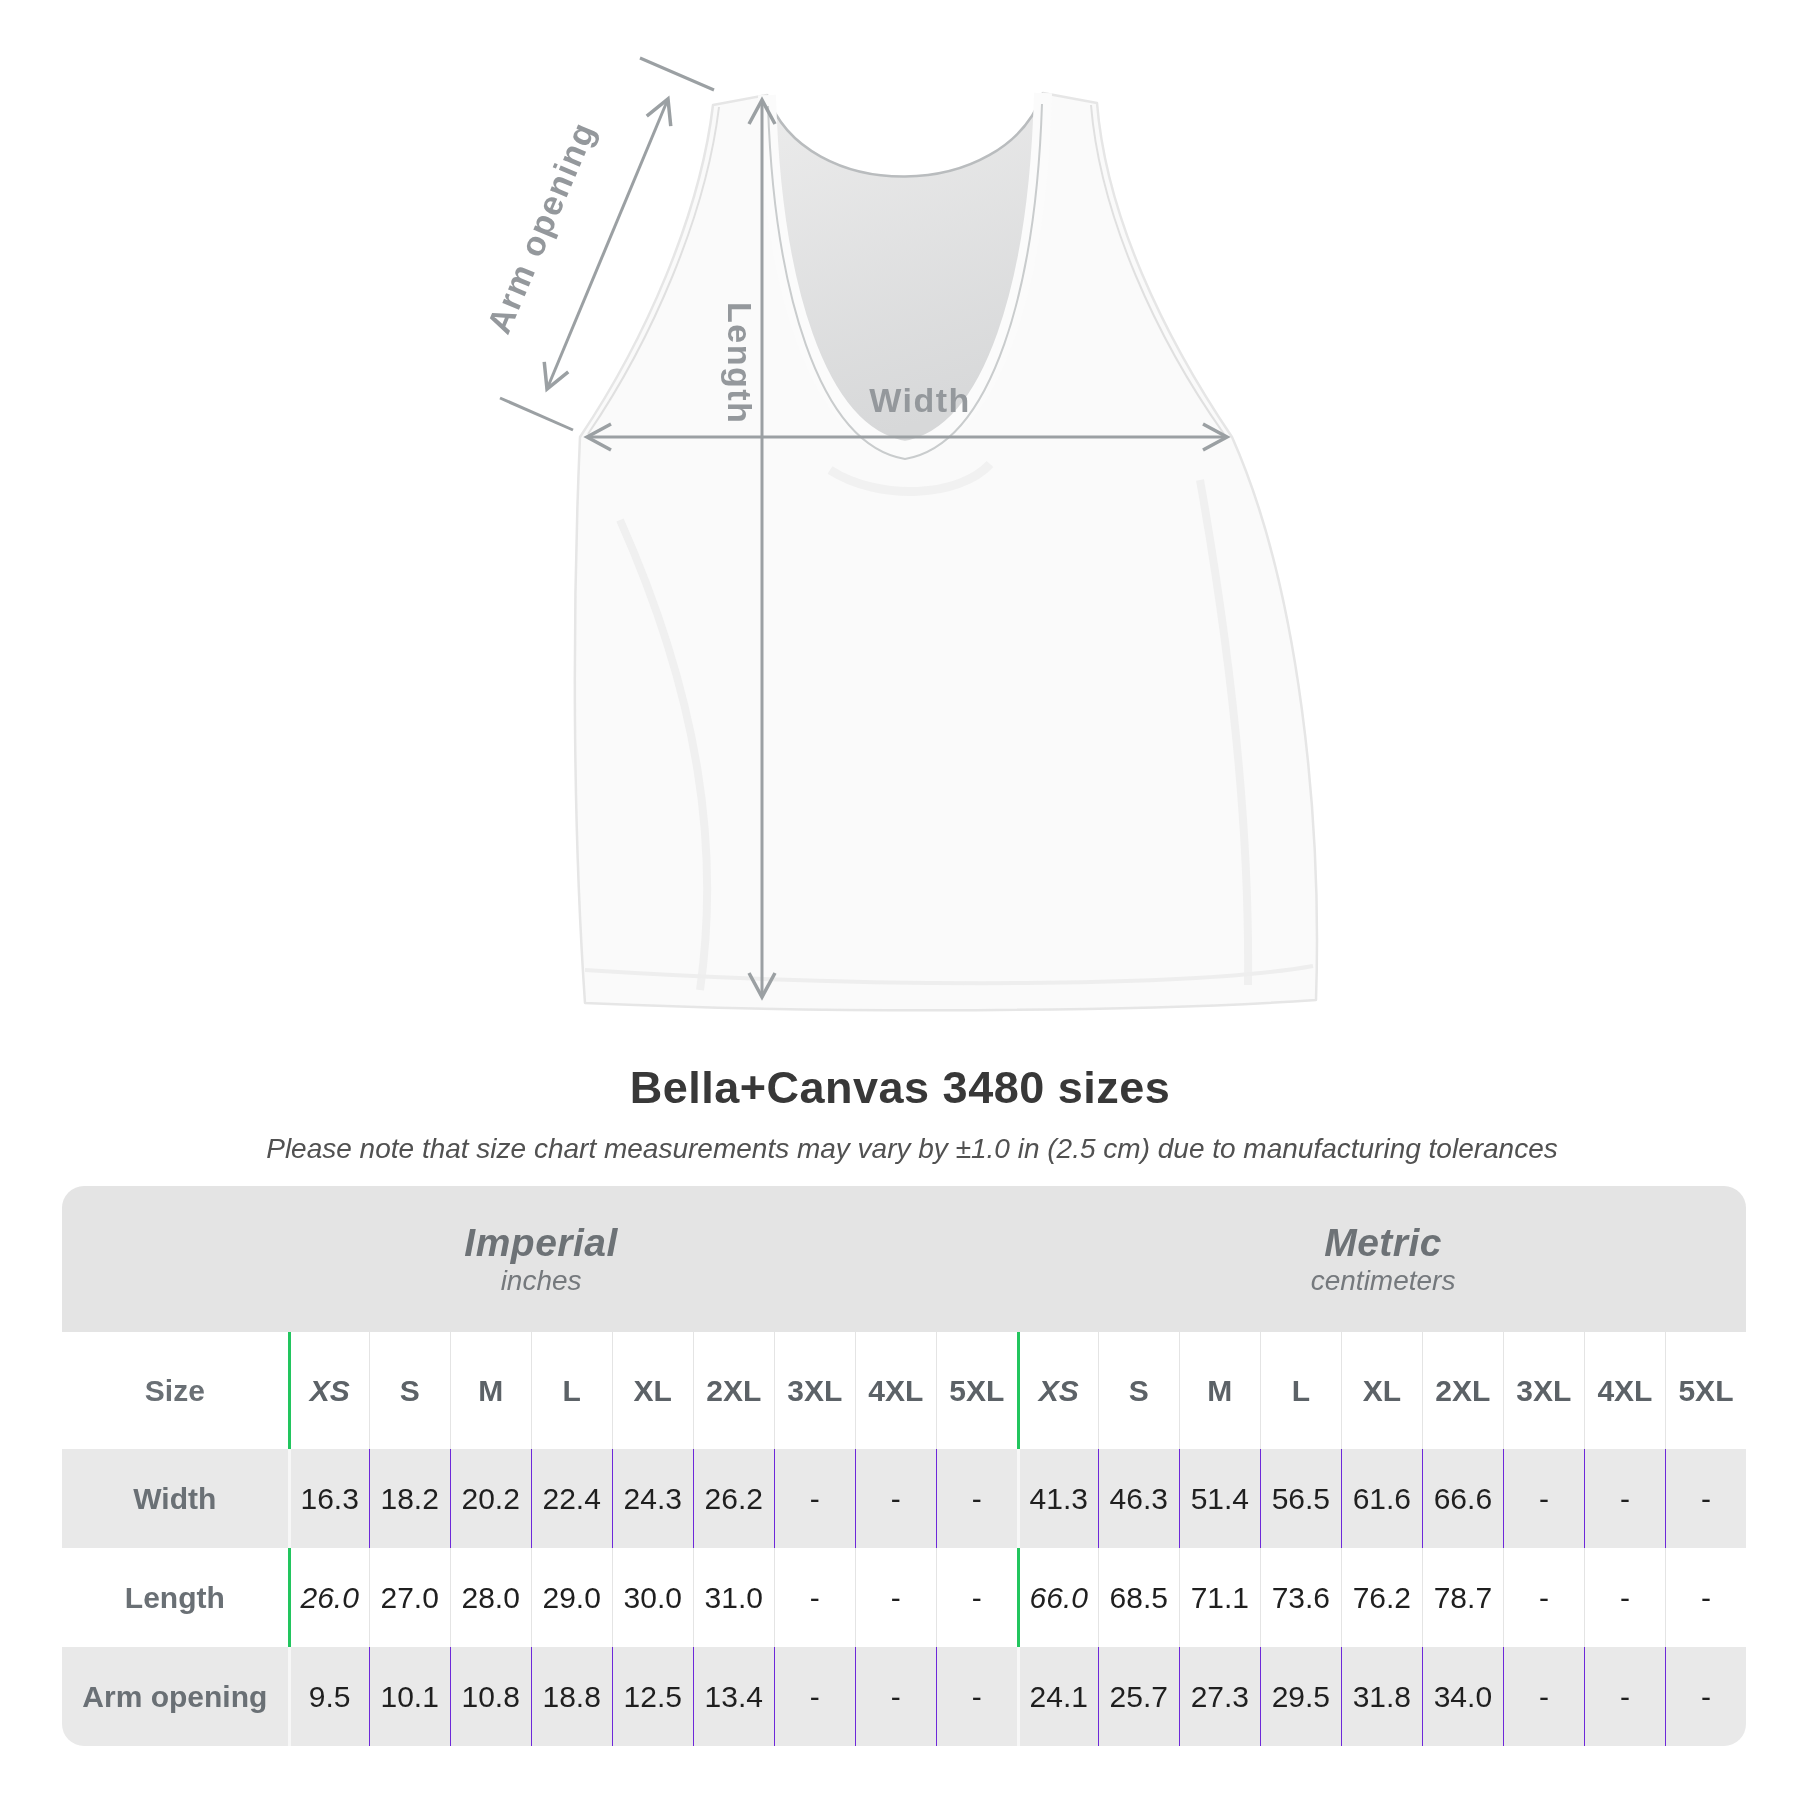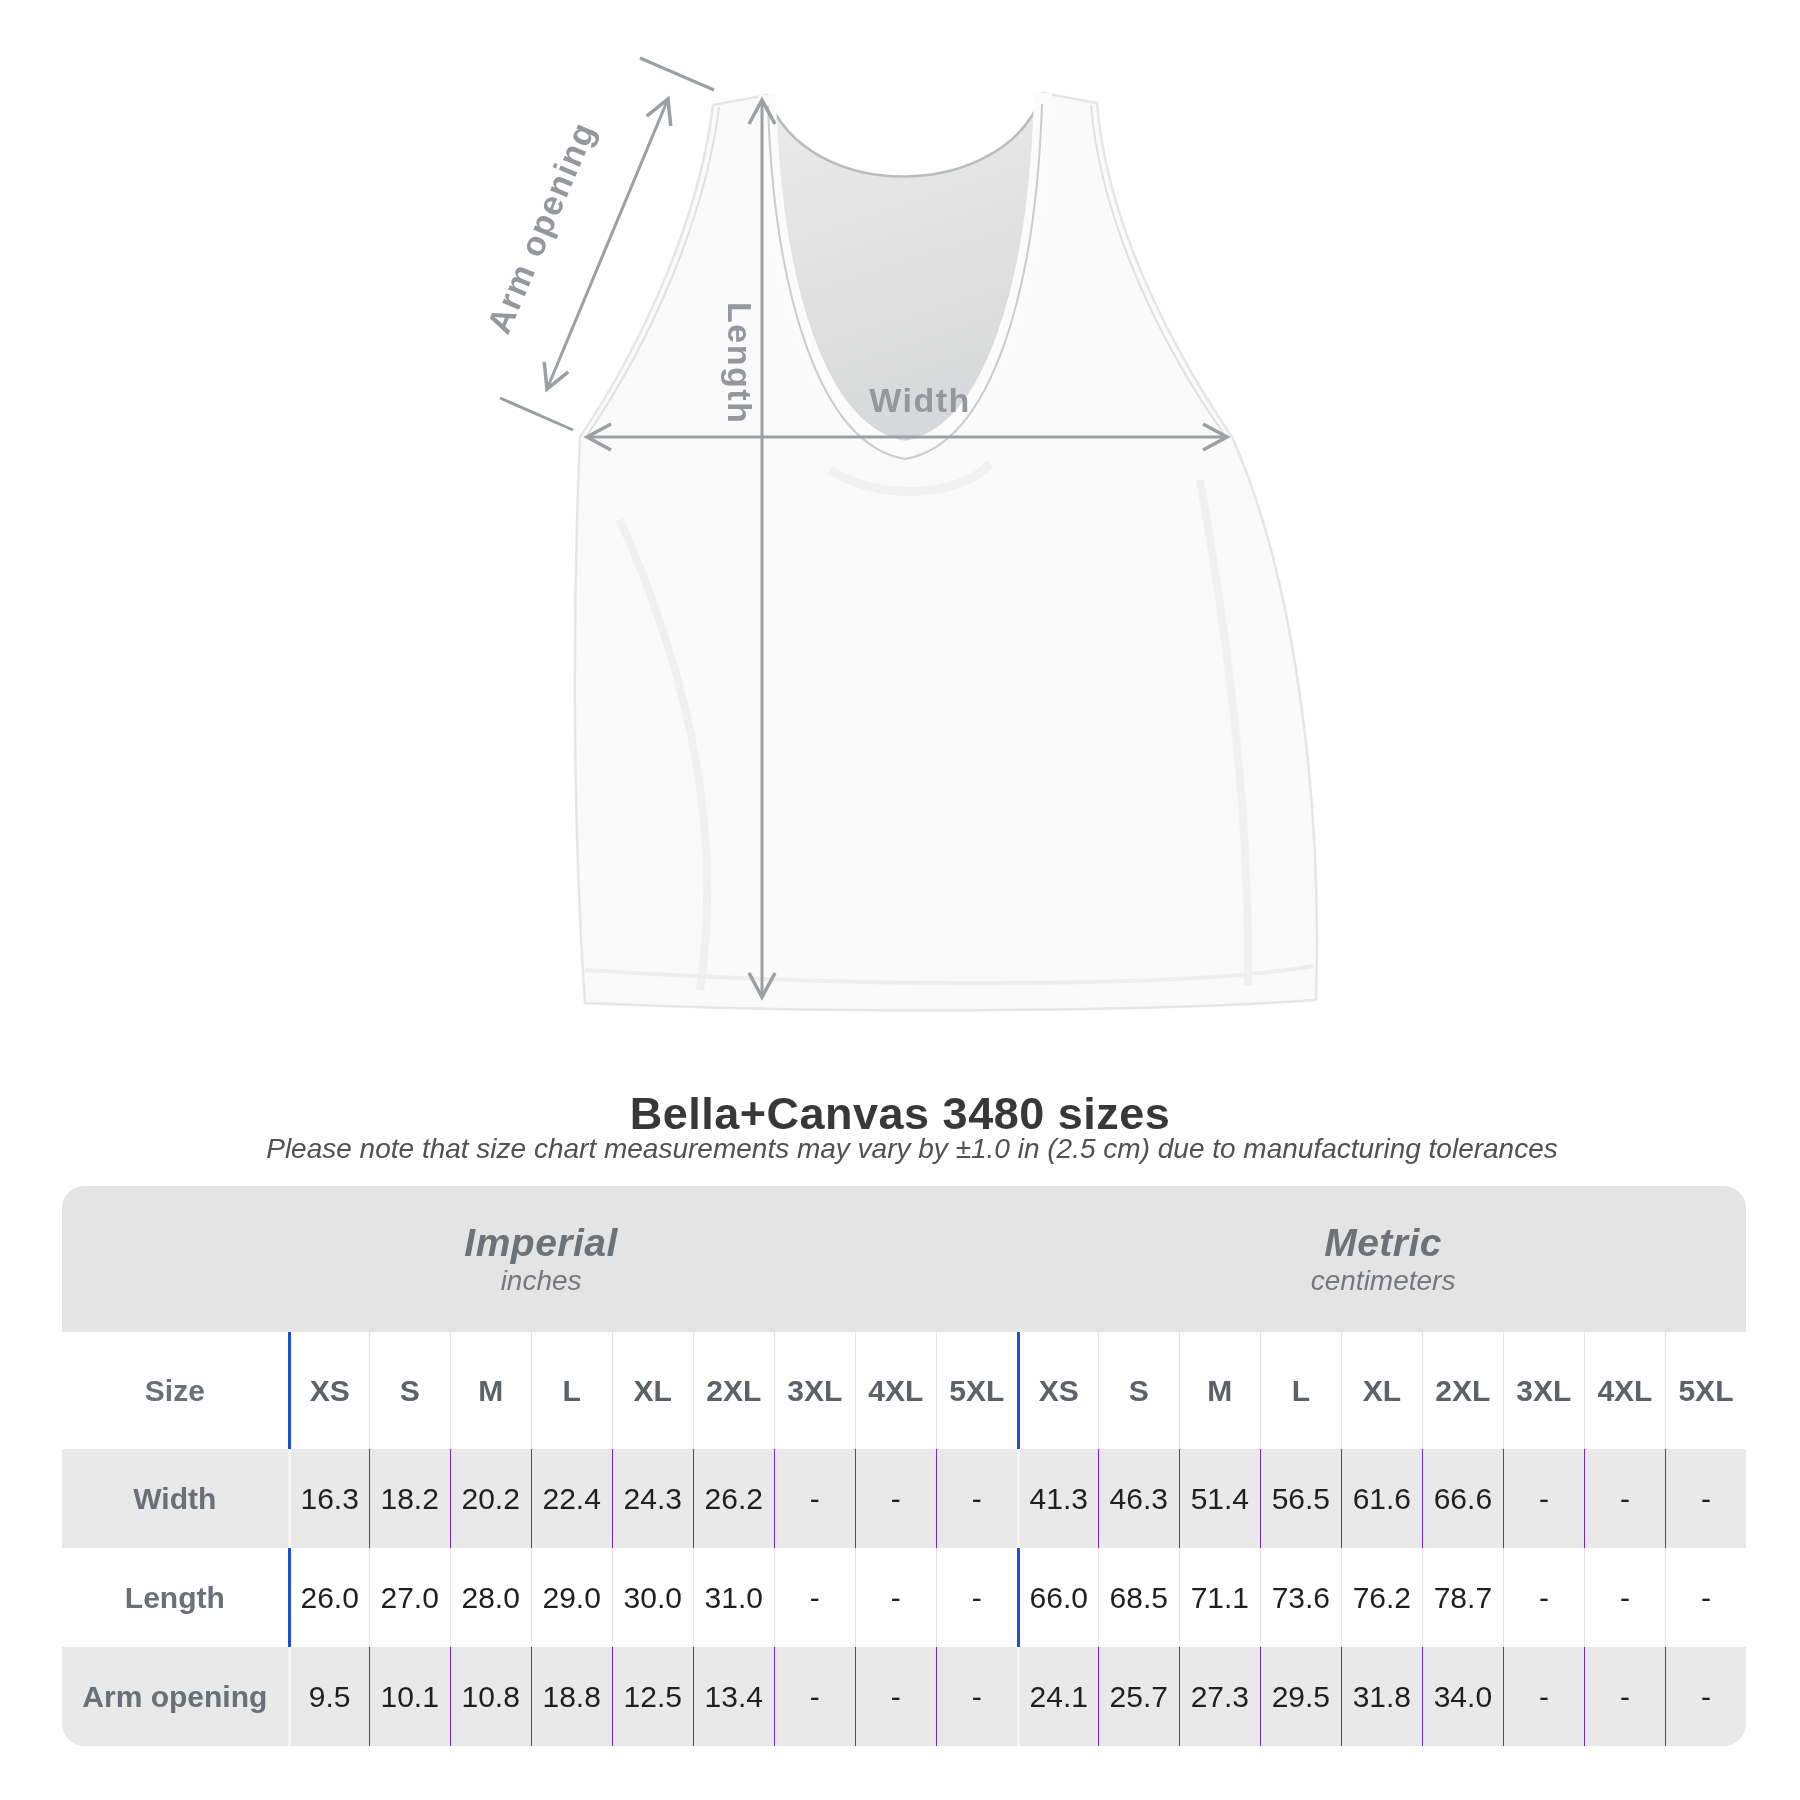--- a/index.html
+++ b/index.html
@@ -5,21 +5,21 @@
   html,body{margin:0;padding:0;}
   body{
     width:1800px;height:1800px;position:relative;background:#ffffff;
     font-family:"Liberation Sans", sans-serif;overflow:hidden;
   }
   
   #diagram-svg{position:absolute;left:0;top:0;}
   .measure-label{font-weight:bold;font-size:34px;fill:#94989c;letter-spacing:1.5px;}
   
   .page-title{
-    position:absolute;top:1088px;left:0;width:100%;text-align:center;
+    position:absolute;top:1062px;left:0;width:100%;text-align:center;
     font-size:45px;font-weight:bold;color:#383838;letter-spacing:0.5px;
   }
   .page-subtitle{
     position:absolute;top:1133px;left:0;width:100%;text-align:center;
     font-size:28px;font-style:italic;color:#515151;padding-left:12px;
   }
   
   .table-wrap{
     position:absolute;left:62px;top:1186px;width:1684px;
     border-radius:22px;overflow:hidden;background:#ffffff;
@@ -38,21 +38,21 @@
   }
   tr.head-row{height:117px;background:#ffffff;}
   tr.head-row th{font-weight:bold;color:#5c6267;}
   tr.data-row{height:99px;}
   tr.data-row td{color:#1f1f1f;font-weight:normal;}
   td.rowlabel,th.rowlabel{font-weight:bold !important;color:#6a7075 !important;}
   tr.white-row{background:#ffffff;}
   tr.gray-row{background:#e9e9e9;}
   
   tr.head-row .v,tr.white-row .v{border-left:1px solid #e4e4e4;}
-  tr.head-row .v.thick,tr.white-row .v.thick{border-left:3px solid #1d4ed8;}
+  tr.head-row .v.thick,tr.white-row .v.thick{border-left:3px solid #22c55e;font-style:italic;}
   tr.gray-row .v{border-left:1px solid #6d28d9;}
   tr.gray-row .v.thick{border-left:3px solid #f7f7f7;}
 </style>
 </head>
 <body>
 
 <svg id="diagram-svg" width="1800" height="1050" viewBox="0 0 1800 1050" aria-hidden="true">
   <defs>
     <linearGradient id="panelGrad" x1="0" y1="0" x2="0.25" y2="1">
       <stop offset="0" stop-color="#ececec"></stop>

